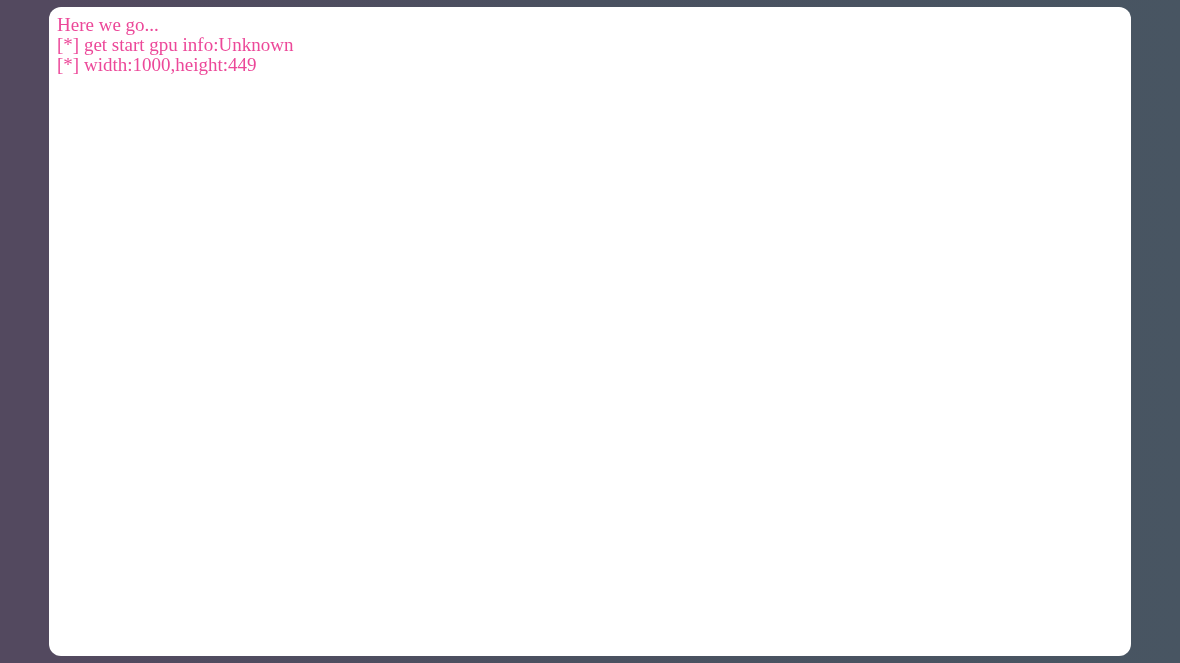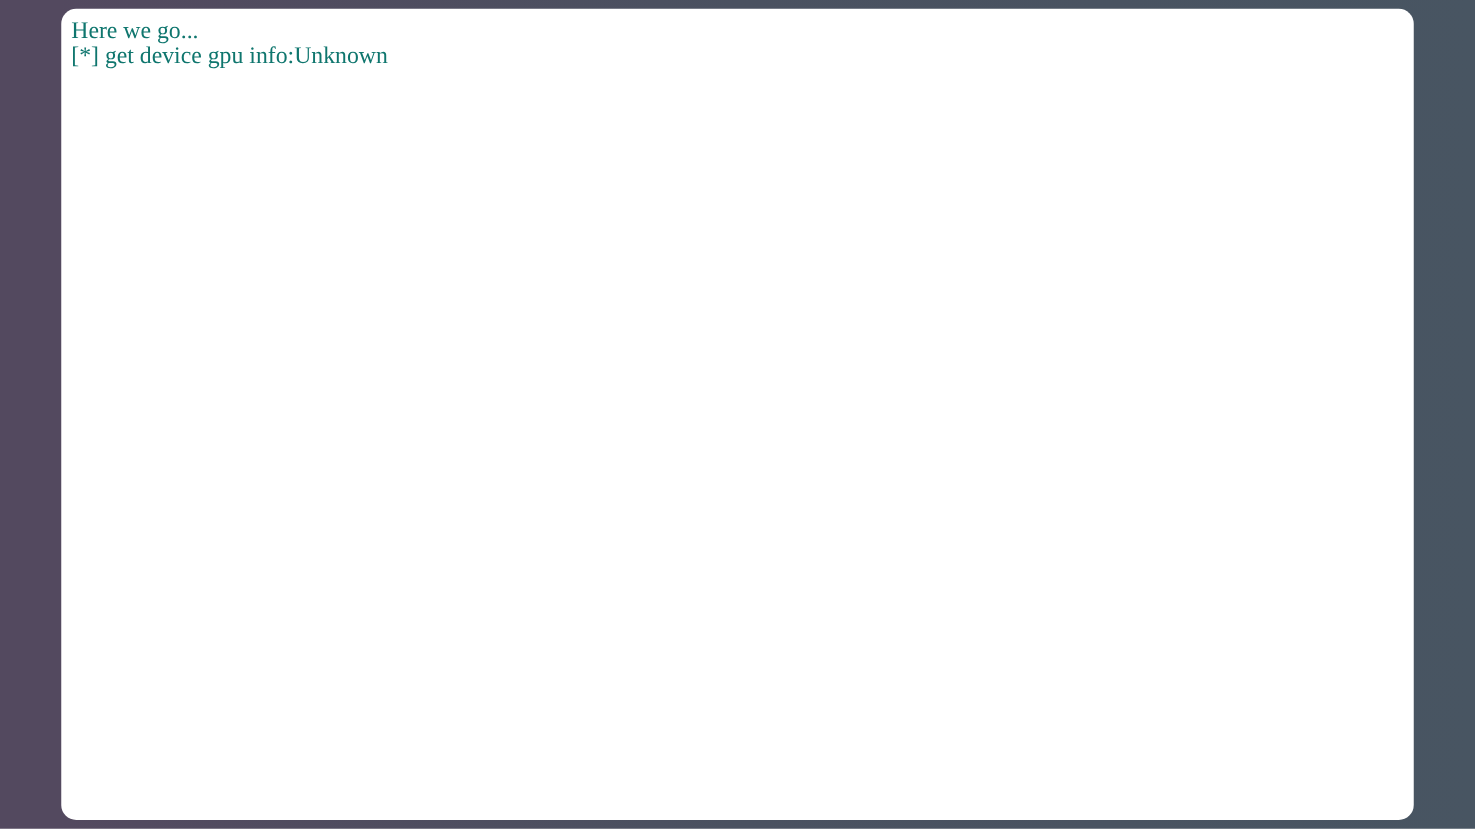--- a/index.html
+++ b/index.html
@@ -20,24 +20,25 @@
       left: 49px;
       right: 49px;
       bottom: 7px;
       background: #ffffff;
       border-radius: 12px;
       padding: 8px 8px;
     }
     .log-line {
       font-size: 19px;
       line-height: 20px;
-      color: #0f766e;
+      color: #ec4899;
       white-space: pre;
       font-family: "Times New Roman", Times, serif;
     }
   </style>
 </head>
 <body>
 
 <div class="console-panel">
   <div class="log-line">Here we go...</div>
-  <div class="log-line">[*] get device gpu info:Unknown</div>
+  <div class="log-line">[*] get start gpu info:Unknown</div>
+  <div class="log-line">[*] width:1000,height:449</div>
 </div>
 
 </body></html>

